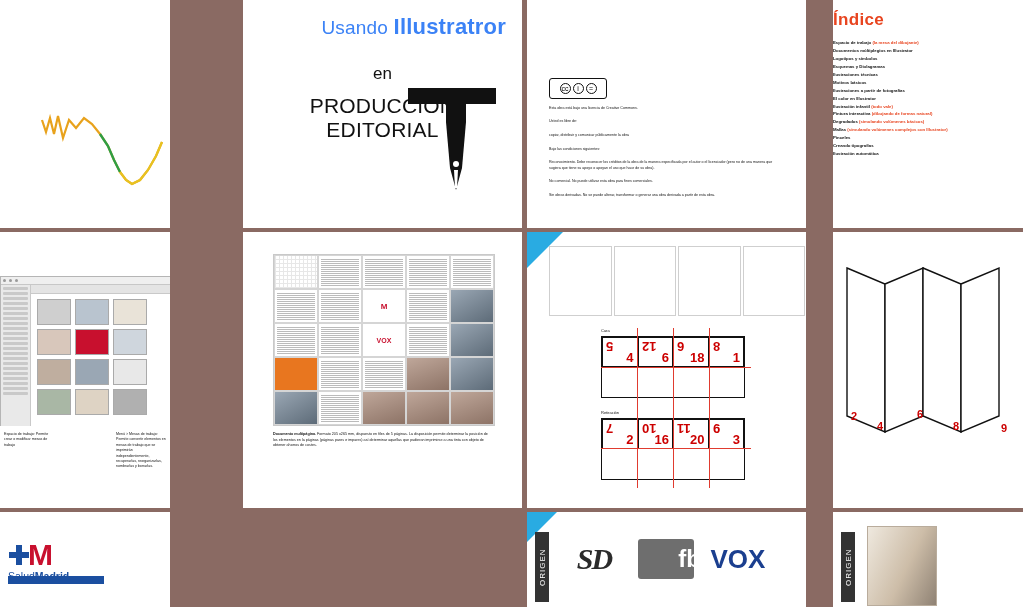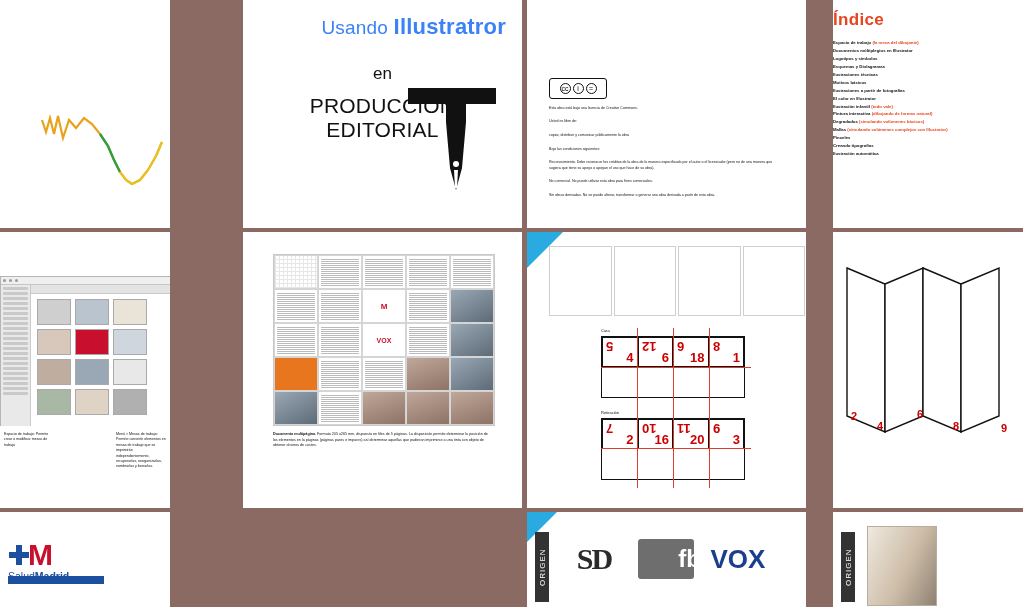--- a/index.html
+++ b/index.html
@@ -127,21 +127,21 @@
             background:#333; color:#fff; font-size:8px; writing-mode:vertical-rl;
             transform:rotate(180deg); display:flex; align-items:center; justify-content:center;
             letter-spacing:1px; }
   .anaya { position:absolute; left:34px; top:20px; font-size:46px; color:#231f20;
            letter-spacing:1px; font-family:"Liberation Serif", serif; }
   .anaya .y { color:#f6c40f; }
 
   .logos-row { position:absolute; left:36px; top:18px; display:flex; gap:10px; }
   .logo-box { width:62px; height:58px; background:#fff; display:flex; align-items:center;
               justify-content:center; font-weight:bold; color:#2b2b2b; }
-  .logo-sd { font-family:"Liberation Serif", serif; font-size:30px; letter-spacing:-2px; }
+  .logo-sd { font-family:"Liberation Serif", serif; font-size:30px; letter-spacing:-2px;font-style:italic; }
   .logo-fb { background:#6e6e6e; color:#fff; font-size:24px; width:56px; height:40px;
              display:flex; align-items:center; justify-content:center; border-radius:3px;padding-left:47px;}
   .logo-vox { font-size:26px; color:#1b3f8f; font-weight:bold; }
 
   .book-img { position:absolute; left:34px; top:14px; width:70px; height:80px;
               background:linear-gradient(115deg,#efe9df 0%,#cdbda8 55%,#8f8274 100%);
               border:1px solid #b9ac9c; }
 </style>
 </head>
 <body>

